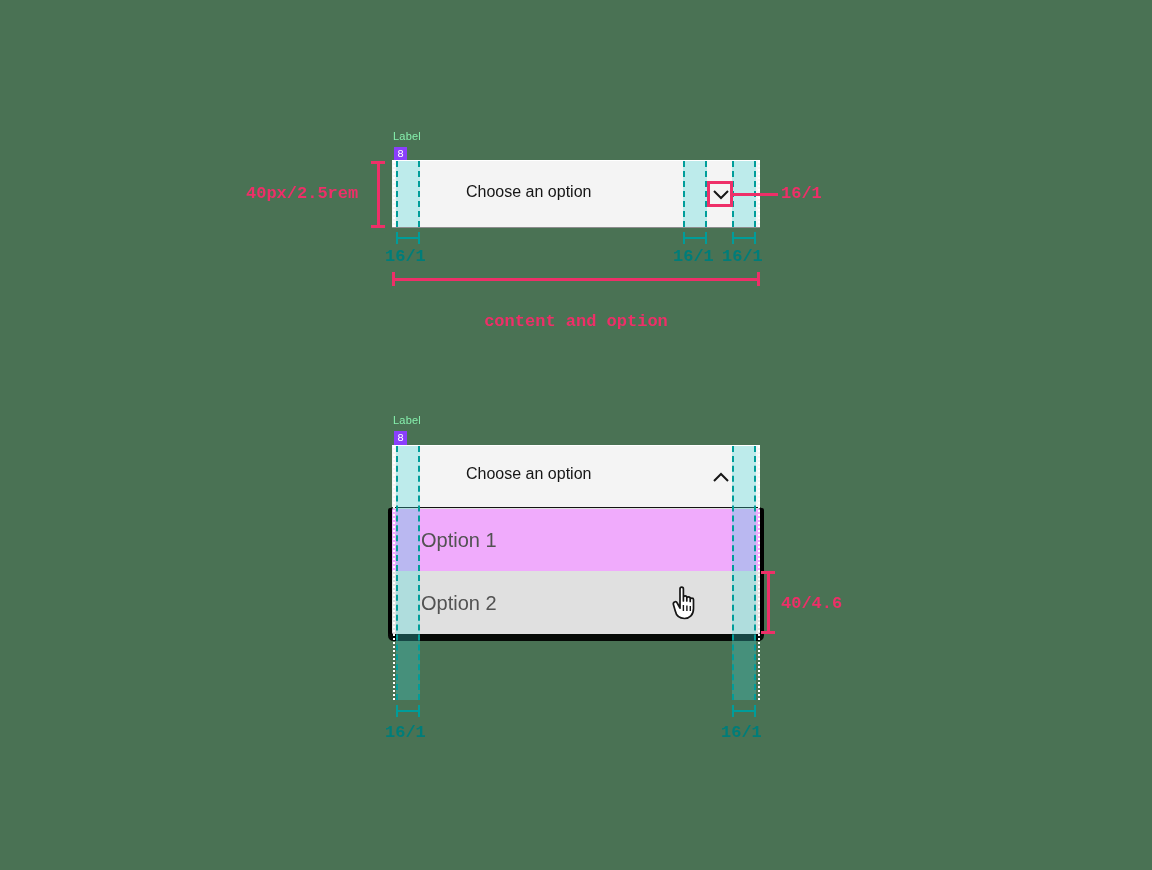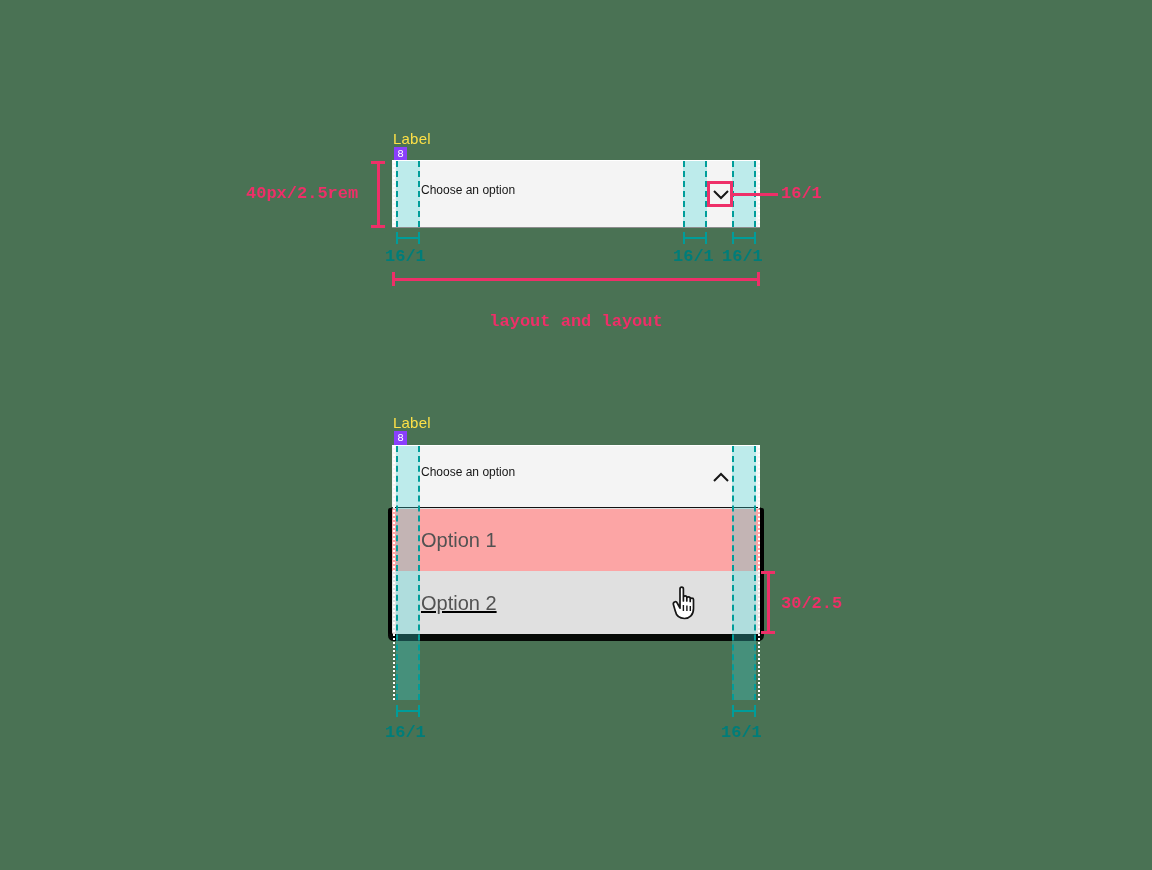--- a/index.html
+++ b/index.html
@@ -13,35 +13,36 @@
 
   
   .field{
     position:absolute;
     background:#f4f4f4;
     border-bottom:1px solid #8d8d8d;
     box-sizing:border-box;
   }
   .field-text{
     position:absolute;
-    font-size:12px;
+    font-size:16px;
     color:#161616;
     white-space:nowrap;
+    padding-left:45px;
   }
   .chev{
     position:absolute;
     width:26px;height:26px;
   }
   .chev svg{display:block;width:26px;height:26px;}
 
   
   .fld-label{
     position:absolute;
-    font-size:15px;
-    color:#fde047;
+    font-size:11px;
+    color:#86efac;
     letter-spacing:.2px;
     white-space:nowrap;
   }
 
   
   .badge8{
     position:absolute;
     background:#8a3ffc;
     color:#ffffff;
     font-size:11px;
@@ -140,33 +141,33 @@
     box-sizing:border-box;
   }
   .pink-lead{
     position:absolute;
     height:3px;background:#ee2f68;
   }
 
   
   .menu{
     position:absolute;
-    background:#fca5a5;
+    background:#f0abfc;
     box-shadow:0 3px 0 4px rgba(0,0,0,.92), -4px 0 0 0 rgba(0,0,0,.92), 4px 0 0 0 rgba(0,0,0,.92);
     border-radius:2px;
     overflow:hidden;
   }
   .opt{
     position:relative;
     height:63px;
     display:flex;align-items:center;
     box-sizing:border-box;
     border-top:1px solid #e0e0e0;
   }
-  .opt.hover{background:#e0e0e0;text-decoration:underline;}
+  .opt.hover{background:#e0e0e0;}
   .opt .txt{
     font-size:20px;color:#525252;
     margin-left:29px;
   }
 
   
   .cursor{position:absolute;width:34px;height:36px;}
 </style>
 </head>
 <body>
@@ -225,21 +226,21 @@
       <div class="cap l"></div>
       <div class="cap r"></div>
   </div>
   <div class="meas-lbl-t" style="left:722px;top:247px;">16/1</div>
 
   <div class="meas-h" style="left:392px;top:272px;width:368px;">
     <div class="bar"></div>
       <div class="cap l"></div>
       <div class="cap r"></div>
   </div>
-  <div class="meas-lbl-p center" style="left:392px;top:312px;width:368px;">layout and layout</div>
+  <div class="meas-lbl-p center" style="left:392px;top:312px;width:368px;">content and option</div>
 
   <div class="fld-label" style="left:393px;top:414px;">Label</div>
 
   <div class="badge8" style="left:394px;top:431px;">8</div>
 
   <div class="white-dot-h" style="left:392px;top:445px;width:368px;"></div>
 
   <div class="field" style="left:392px;top:446px;width:368px;height:62px;border-bottom:1px solid #e0e0e0;">
     <div class="field-text" style="left:29px;top:19px;">Choose an option</div>
     <div class="chev" style="left:316px;top:19px;">
@@ -272,21 +273,21 @@
                C9.5 33.5 6.2 30.4 5.2 25.8 L3.4 19.6 C2.7 17 6 15.6 7.2 18 L10 23.2 Z" fill="#ffffff" stroke="#161616" stroke-width="1.7" stroke-linejoin="round"></path>
       <path d="M13.4 20 L13.4 26 M16.9 20.6 L16.9 26 M20.3 21 L20.3 26" fill="none" stroke="#161616" stroke-width="1.4"></path>
     </svg>
   </div>
 
   <div class="meas-v" style="left:761px;top:571px;height:63px;">
     <div class="bar"></div>
       <div class="cap t"></div>
       <div class="cap b"></div>
   </div>
-  <div class="meas-lbl-p" style="left:781px;top:594px;">30/2.5</div>
+  <div class="meas-lbl-p" style="left:781px;top:594px;">40/4.6</div>
 
   <div class="meas-t" style="left:396px;top:705px;width:24px;">
     <div class="bar"></div>
       <div class="cap l"></div>
       <div class="cap r"></div>
   </div>
   <div class="meas-lbl-t" style="left:385px;top:723px;">16/1</div>
 
   <div class="meas-t" style="left:732px;top:705px;width:24px;">
     <div class="bar"></div>

